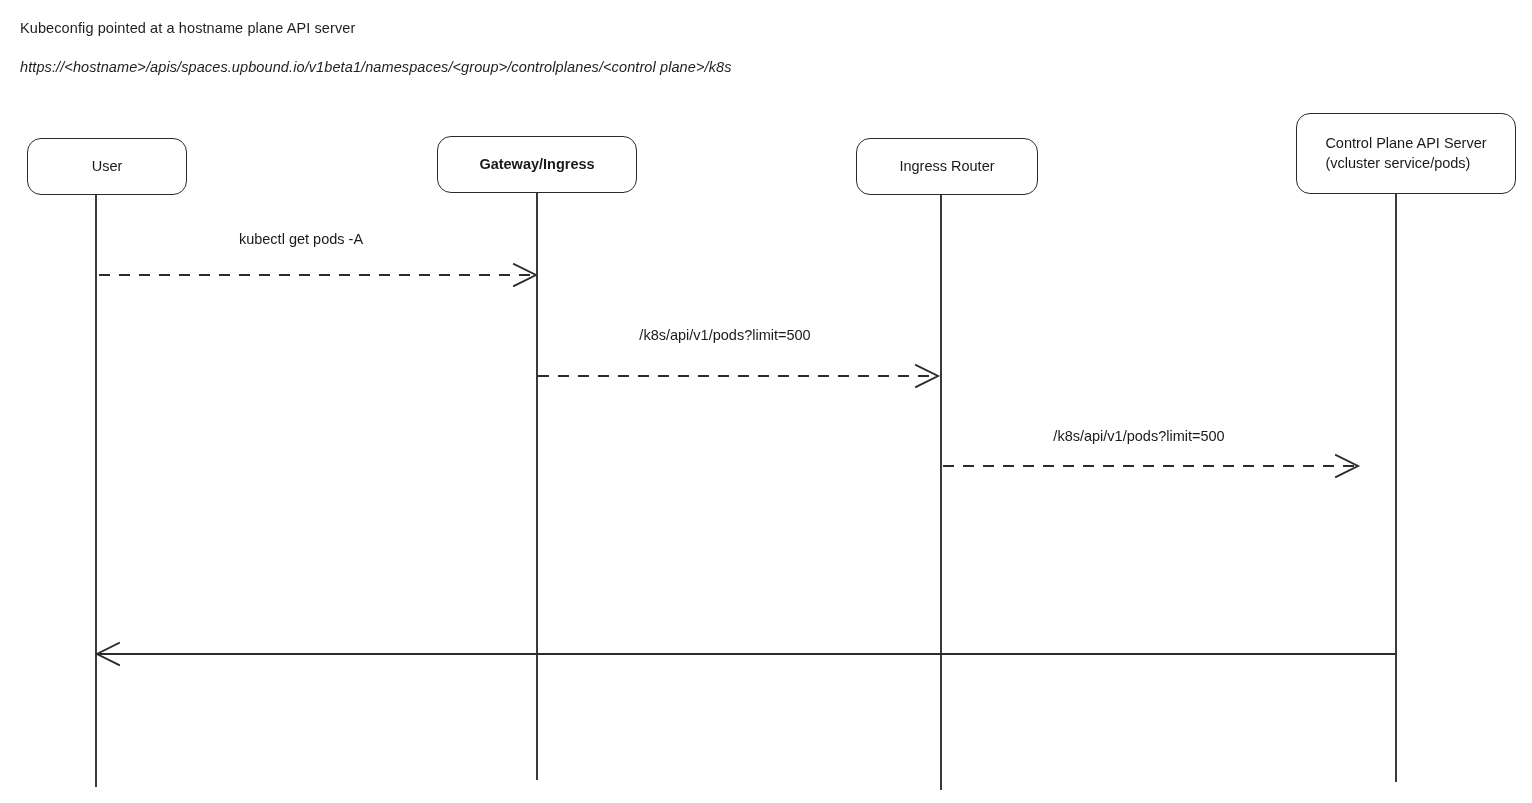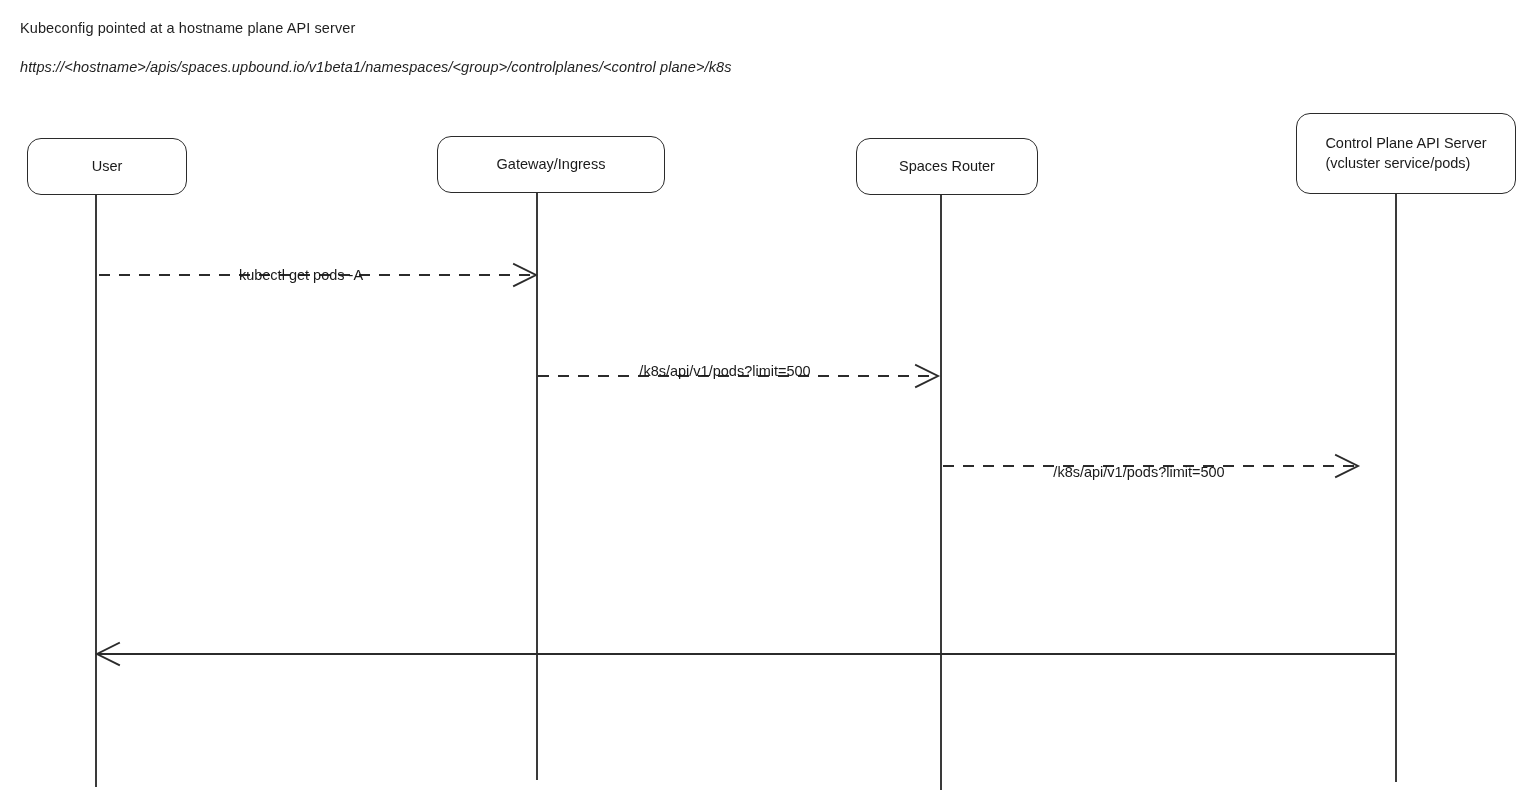--- a/index.html
+++ b/index.html
@@ -61,21 +61,20 @@
     z-index: 1;
   }
 
   .msg-label {
     position: absolute;
     font-size: 14.5px;
     color: #1a1a1a;
     white-space: nowrap;
     transform: translateX(-50%);
     z-index: 4;
-    margin-top: 36px;
   }
 
   svg.arrow-layer {
     position: absolute;
     left: 0;
     top: 0;
     width: 1532px;
     height: 803px;
     z-index: 2;
     overflow: visible;
@@ -113,26 +112,26 @@
       <line x1="943" y1="466" x2="1358" y2="466" class="msg-line-dashed"></line>
       <path d="M 1336 455 L 1358 466 L 1336 477" class="arrow-head"></path>
       <line x1="1395" y1="654" x2="97" y2="654" class="msg-line-solid"></line>
       <path d="M 119 643 L 97 654 L 119 665" class="arrow-head"></path>
     </svg>
 <div class="lifeline" style="left: 95.15px; top: 195px; height: 592px;"></div>
     <div class="participant-box" style="left: 16px; top: 138px; width: 160px; height: 57px; margin-left: 11px;">
       <span class="participant-label">User</span>
     </div>
     <div class="lifeline" style="left: 536.15px; top: 193px; height: 587px;"></div>
-    <div class="participant-box" style="left: 437px; top: 136px; width: 228px; height: 57px;">
+    <div class="participant-box" style="left: 437px; top: 136px; width: 200px; height: 57px; font-weight: bold;">
       <span class="participant-label">Gateway/Ingress</span>
     </div>
     <div class="lifeline" style="left: 940.15px; top: 195px; height: 595px;"></div>
     <div class="participant-box" style="left: 856px; top: 138px; width: 182px; height: 57px;">
-      <span class="participant-label">Spaces Router</span>
+      <span class="participant-label">Ingress Router</span>
     </div>
     <div class="lifeline" style="left: 1395.15px; top: 194px; height: 588px;"></div>
     <div class="participant-box" style="left: 1296px; top: 113px; width: 220px; height: 81px;">
       <span class="participant-label">Control Plane API Server
 (vcluster service/pods)</span>
     </div>
     <div class="msg-label" style="left: 301px; top: 231px;">kubectl get pods -A</div>
     <div class="msg-label" style="left: 725px; top: 327px;">/k8s/api/v1/pods?limit=500</div>
     <div class="msg-label" style="left: 1139px; top: 428px;">/k8s/api/v1/pods?limit=500</div>
   </div>

